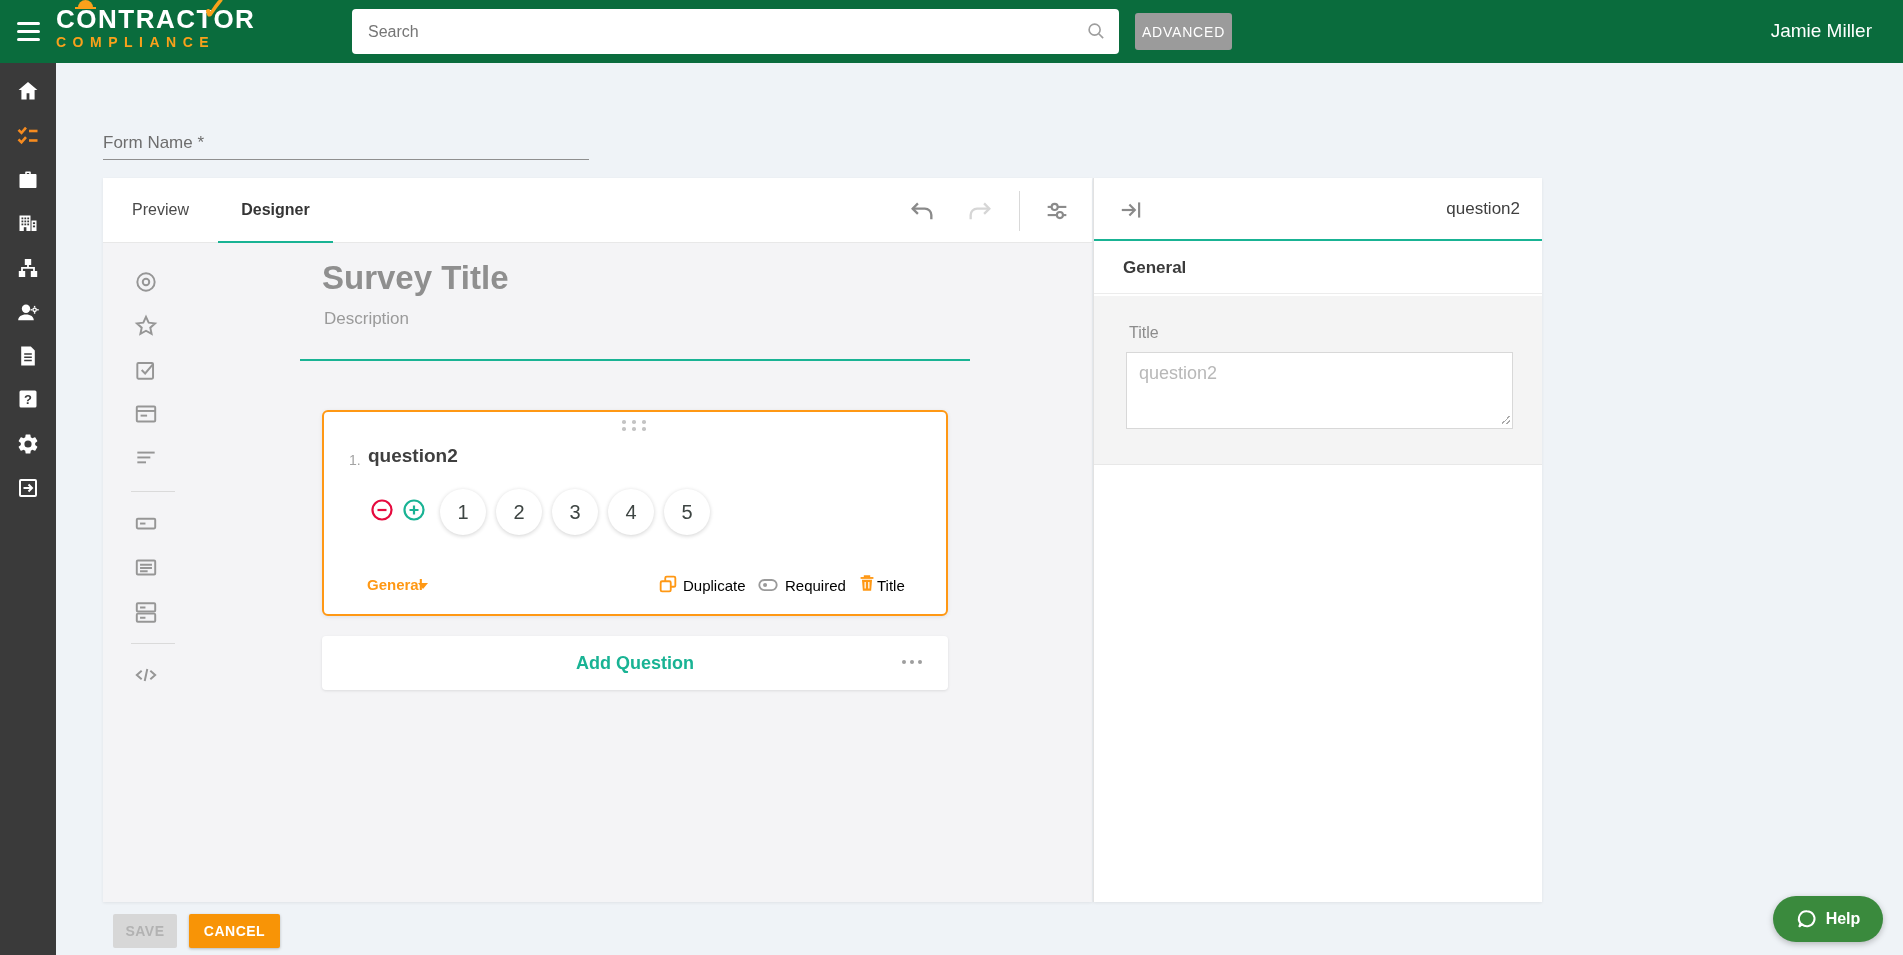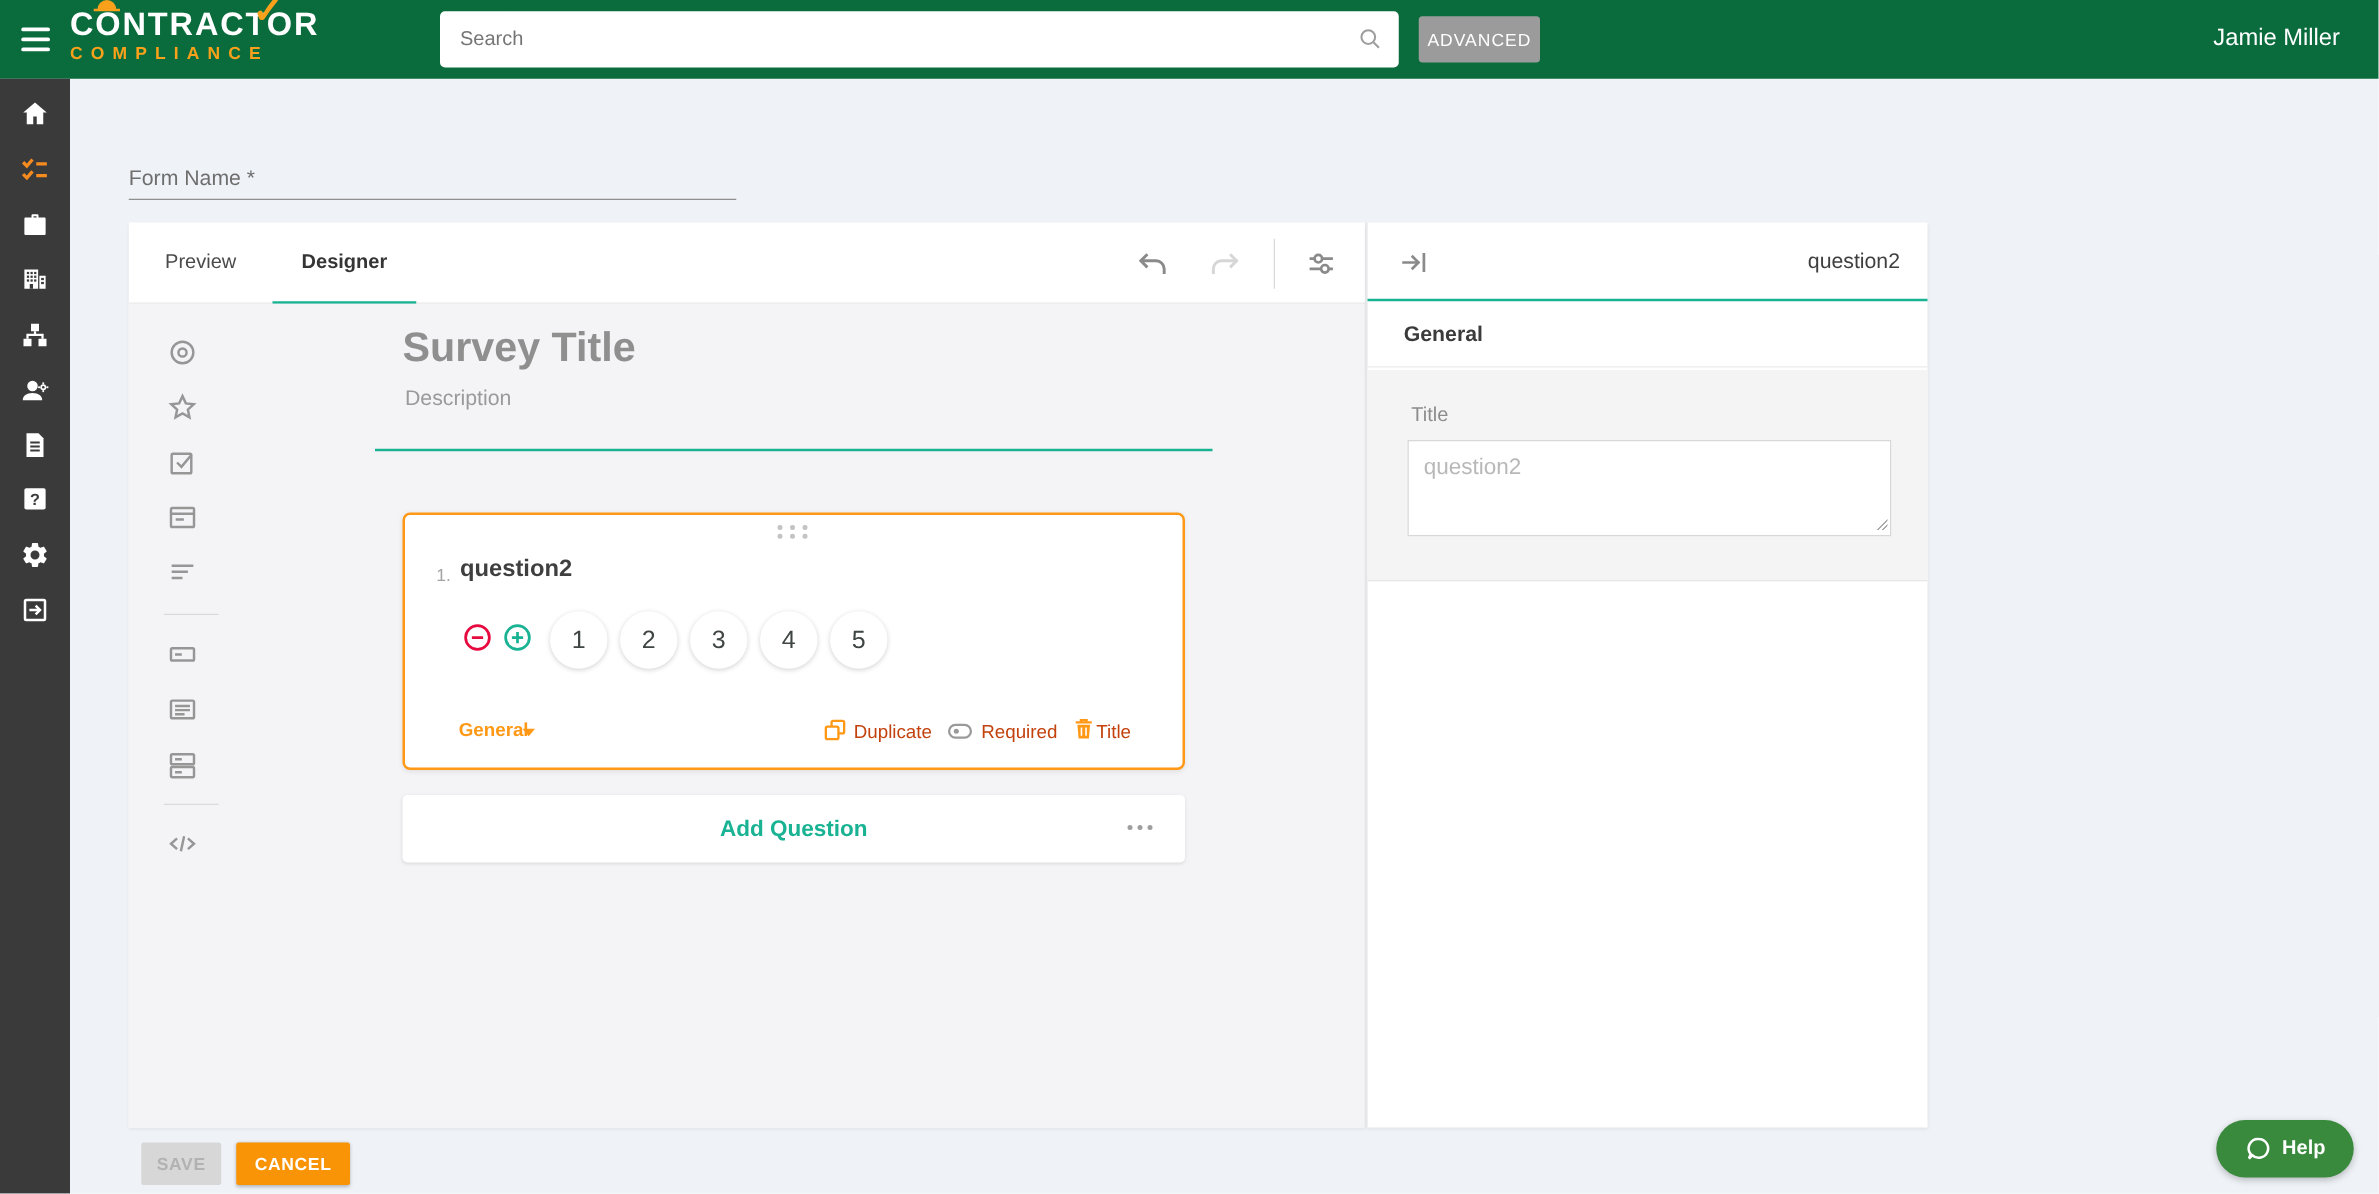--- a/index.html
+++ b/index.html
@@ -54,21 +54,21 @@
   .drag-handle { position:absolute; left:50%; top:8px; transform:translateX(-50%); width:26px; height:10px; display:grid; grid-template-columns:repeat(3,4px); grid-template-rows:repeat(2,4px); gap:3px 6px; cursor:grab; }
   .drag-handle i { width:3.5px; height:3.5px; border-radius:50%; background:#c4c4c4; }
   .qnum { position:absolute; left:25px; top:40px; font-size:14px; color:#a3a3a3; }
   .qtitle { position:absolute; left:44px; top:33px; font-size:19px; font-weight:bold; color:#3f3f3f; }
   .rate-minus { position:absolute; left:46px; top:86px; width:24px; height:24px; cursor:pointer; }
   .rate-plus  { position:absolute; left:78px; top:86px; width:24px; height:24px; cursor:pointer; }
   .rate-circle { position:absolute; top:77px; width:46px; height:46px; border-radius:50%; background:#fff; box-shadow:0 1px 4px rgba(0,0,0,0.18); display:flex; align-items:center; justify-content:center; font-size:20px; color:#3e4543; cursor:pointer; }
   .qtype { position:absolute; left:43px; top:164px; font-size:15px; font-weight:bold; color:#ff9814; cursor:pointer; }
   .qtype-caret { position:absolute; left:94px; top:171px; width:0; height:0; border-left:5px solid transparent; border-right:5px solid transparent; border-top:6px solid #ff9814; cursor:pointer; }
   .qact-ic { position:absolute; width:22px; height:22px; cursor:pointer; }
-  .qact-label { position:absolute; top:165px; font-size:15px; color:#c2410c; cursor:pointer; }
+  .qact-label { position:absolute; top:165px; font-size:15px; color:#000000; cursor:pointer; }
 
   
   .addq { position:absolute; left:219px; top:393px; width:626px; height:54px; background:#fff; border-radius:4px; box-shadow:0 1px 3px rgba(0,0,0,0.10); cursor:pointer; }
   .addq-label { display:block; text-align:center; line-height:54px; font-size:18px; font-weight:bold; color:#19b394; }
   .addq-dots { position:absolute; right:26px; top:24px; display:flex; gap:4px; cursor:pointer; }
   .addq-dots i { width:4px; height:4px; border-radius:50%; background:#9e9e9e; }
 
   
   .props { position:absolute; left:1093px; top:178px; width:449px; height:724px; background:#fff; border-left:1px solid #e2e2e2; box-shadow:0 1px 3px rgba(0,0,0,0.07); }
   .props-head { position:relative; height:63px; border-bottom:2px solid #19b394; }

